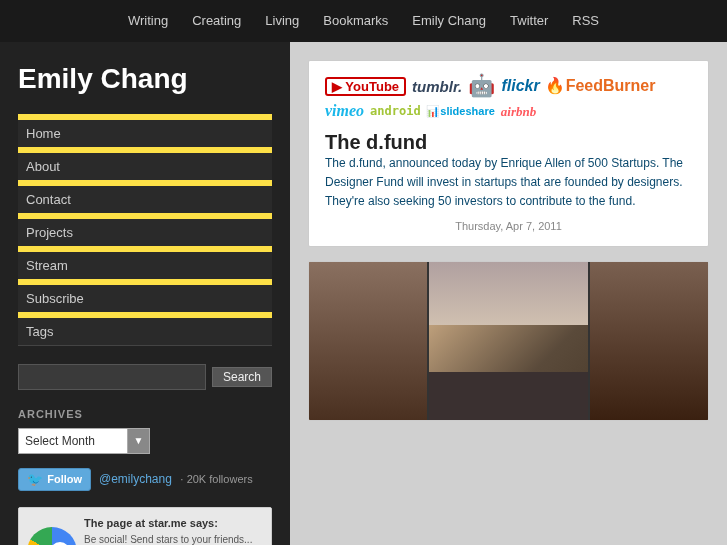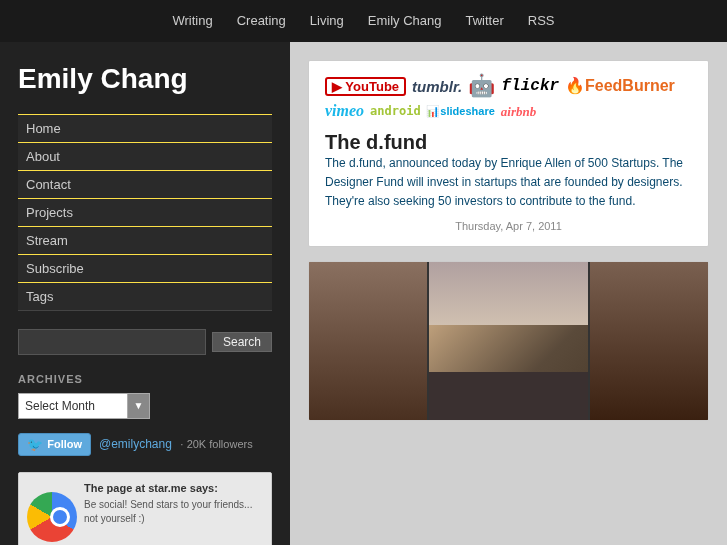--- a/index.html
+++ b/index.html
@@ -53,21 +53,21 @@
       font-weight: bold;
       color: #fff;
       margin-bottom: 18px;
       line-height: 1.2;
     }
     #sidebar-nav {
       list-style: none;
       margin-bottom: 18px;
     }
     #sidebar-nav li {
-      border-top: 1px solid #fde047;
+      border-top: 6px solid #fde047;
     }
     #sidebar-nav li:last-child {
       border-bottom: 1px solid #444;
     }
     #sidebar-nav li a {
       display: block;
       color: #ccc;
       text-decoration: none;
       padding: 6px 8px;
       font-size: 13px;
@@ -261,21 +261,21 @@
       margin-bottom: 12px;
     }
     .logo-item {
       font-size: 14px;
       font-weight: bold;
       font-family: Arial, sans-serif;
       line-height: 1;
     }
     .logo-youtube { color: #cc0000; border: 2px solid #cc0000; padding: 1px 5px; border-radius: 3px; font-size: 13px; }
     .logo-tumblr { color: #35465d; font-size: 15px; font-style: italic; }
-    .logo-flickr { color: #000000; font-size: 16px; font-style: italic; font-family: Liberation Mono, monospace; }
+    .logo-flickr { color: #0369a1; font-size: 16px; font-style: italic; font-family: Liberation Sans, sans-serif; }
     .logo-feedburner { color: #e86a1f; font-size: 16px; }
     .logo-vimeo { color: #1ab7ea; font-size: 16px; font-style: italic; font-family: Georgia, serif; }
     .logo-android-text { color: #a4c639; font-size: 12px; font-family: monospace; }
     .logo-slideshare { color: #00a0dc; font-size: 11px; }
     .logo-airbnb { color: #ff5a5f; font-size: 13px; font-style: italic; font-family: Georgia, serif; }
 
     .article-title {
       font-size: 20px;
       font-weight: bold;
       color: #222;
@@ -347,20 +347,21 @@
       background: #3a3030;
     }
   </style>
 </head>
 <body>
 
 <nav id="top-nav">
   <a class="nav-link" href="#">Writing</a>
   <a class="nav-link" href="#">Creating</a>
   <a class="nav-link" href="#">Living</a>
+  <a class="nav-link" href="#">Bookmarks</a>
   <a class="nav-link" href="#">Emily Chang</a>
   <a class="nav-link" href="#">Twitter</a>
   <a class="nav-link" href="#">RSS</a>
 </nav>
 
 <div id="page-wrapper">
 
   <aside id="sidebar">
     <h1 id="site-title">Emily Chang</h1>
 

